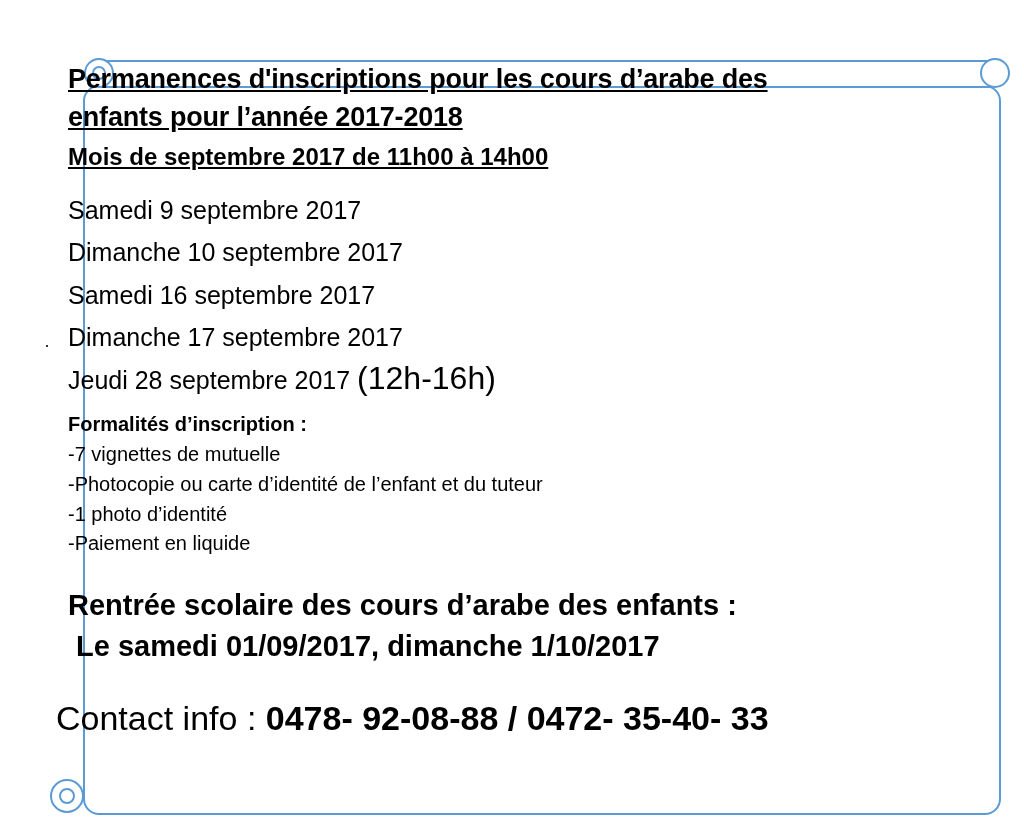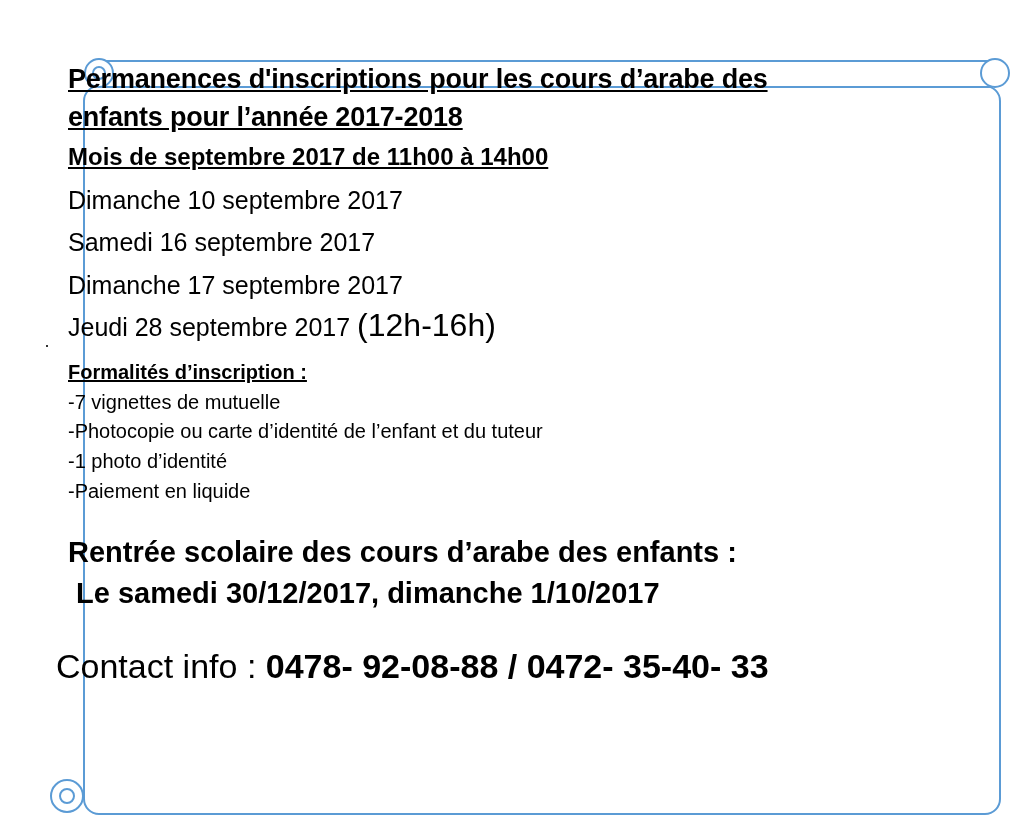--- a/index.html
+++ b/index.html
@@ -124,37 +124,36 @@
     letter-spacing: -0.2px;
   }
   .title .line {
     display: block;
   }
 
   .section-head {
     font-size: 24px;
     font-weight: bold;
     text-decoration: underline;
-    margin: 6px 0 6px 0;
+    margin: 6px 0 16px 0;
   }
 
   .date-item {
     font-size: 25px;
     line-height: 1.33;
     margin: 0;
     font-weight: normal;
   }
   .date-item .paren {
     font-size: 32px;
   }
 
   .sub-head {
     font-size: 20px;
     font-weight: bold;
-    text-decoration: underline;
     margin: 14px 0 4px 0;
   }
 
   .req-item {
     font-size: 20px;
     line-height: 1.48;
     margin: 0;
   }
 
   .big-statement {
@@ -206,38 +205,39 @@
 <div id="poster-content">
 
   <div class="title">
     <span class="line">Permanences d'inscriptions pour les cours d’arabe des</span>
     <span class="line">enfants pour l’année 2017-2018 </span>
   </div>
 
   <div class="section-head">Mois de septembre 2017 de 11h00 à 14h00</div>
 
   <div class="date-list">
+    <p class="date-item"><span>Samedi 9 septembre 2017</span><span class="paren"></span></p>
     <p class="date-item"><span>Dimanche 10 septembre 2017</span><span class="paren"></span></p>
     <p class="date-item"><span>Samedi 16 septembre 2017</span><span class="paren"></span></p>
     <p class="date-item"><span>Dimanche 17 septembre 2017</span><span class="paren"></span></p>
     <p class="date-item"><span>Jeudi 28 septembre 2017 </span> <span class="paren">(12h-16h)</span></p>
   </div>
 
   <div class="sub-head">Formalités d’inscription :</div>
 
   <div class="req-list">
     <p class="req-item">-7 vignettes de mutuelle</p>
     <p class="req-item">-Photocopie ou carte d’identité de l’enfant et du tuteur</p>
     <p class="req-item">-1 photo d’identité</p>
     <p class="req-item">-Paiement en liquide</p>
   </div>
 
   <div class="big-statement">
     <span class="line1">Rentrée scolaire des cours d’arabe des enfants :</span>
-    <span class="line2">Le samedi 30/12/2017, dimanche 1/10/2017</span>
+    <span class="line2">Le samedi 01/09/2017, dimanche 1/10/2017</span>
   </div>
 
   <div class="contact-line">
     <span class="contact-label">Contact info :</span>
     <span class="contact-number">0478- 92-08-88 / 0472- 35-40- 33</span>
   </div>
 
 </div>
 
 <div class="tiny-dot"></div>

